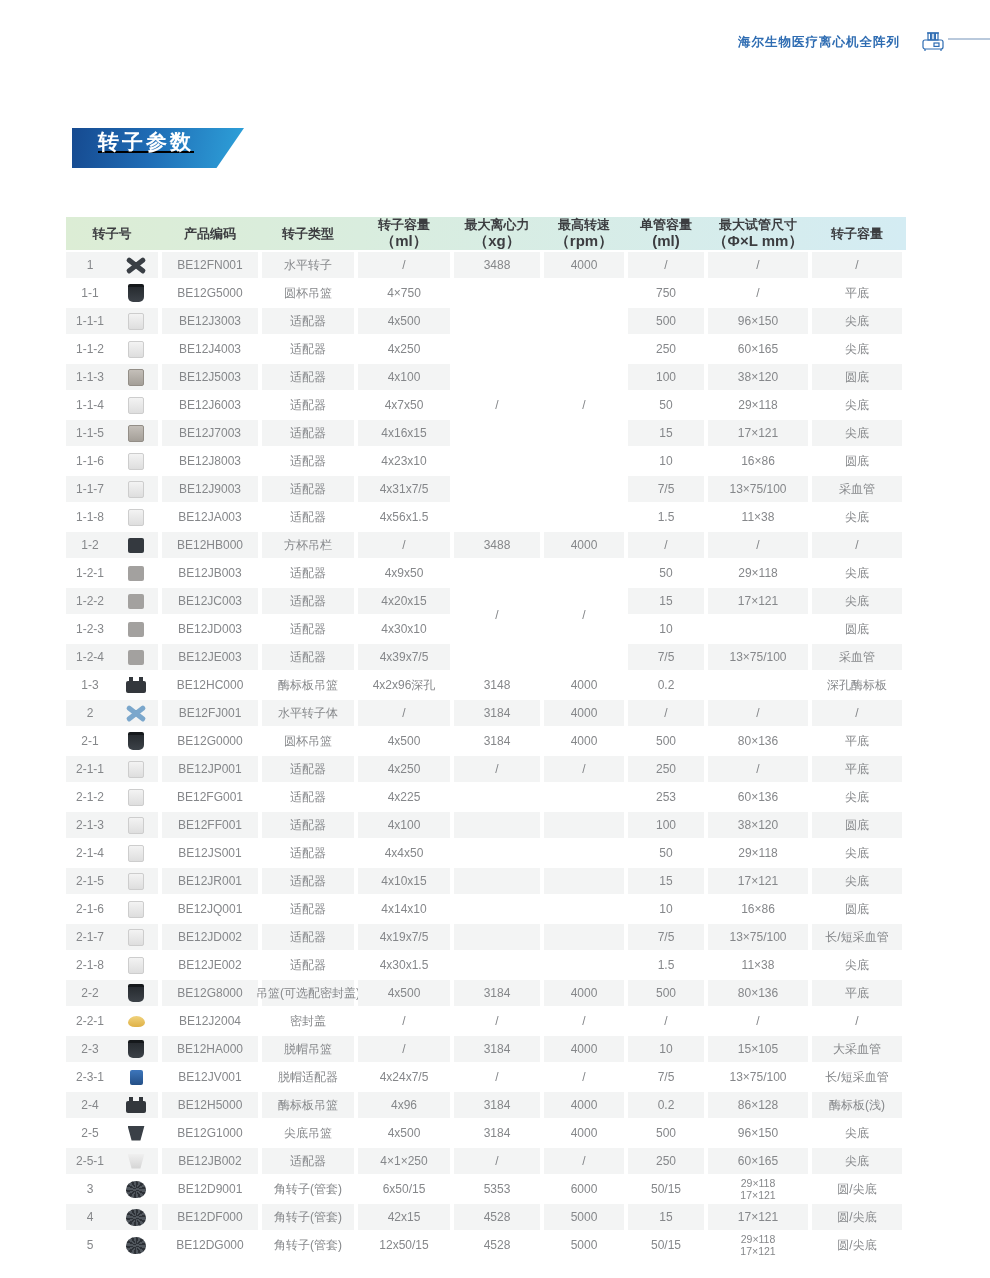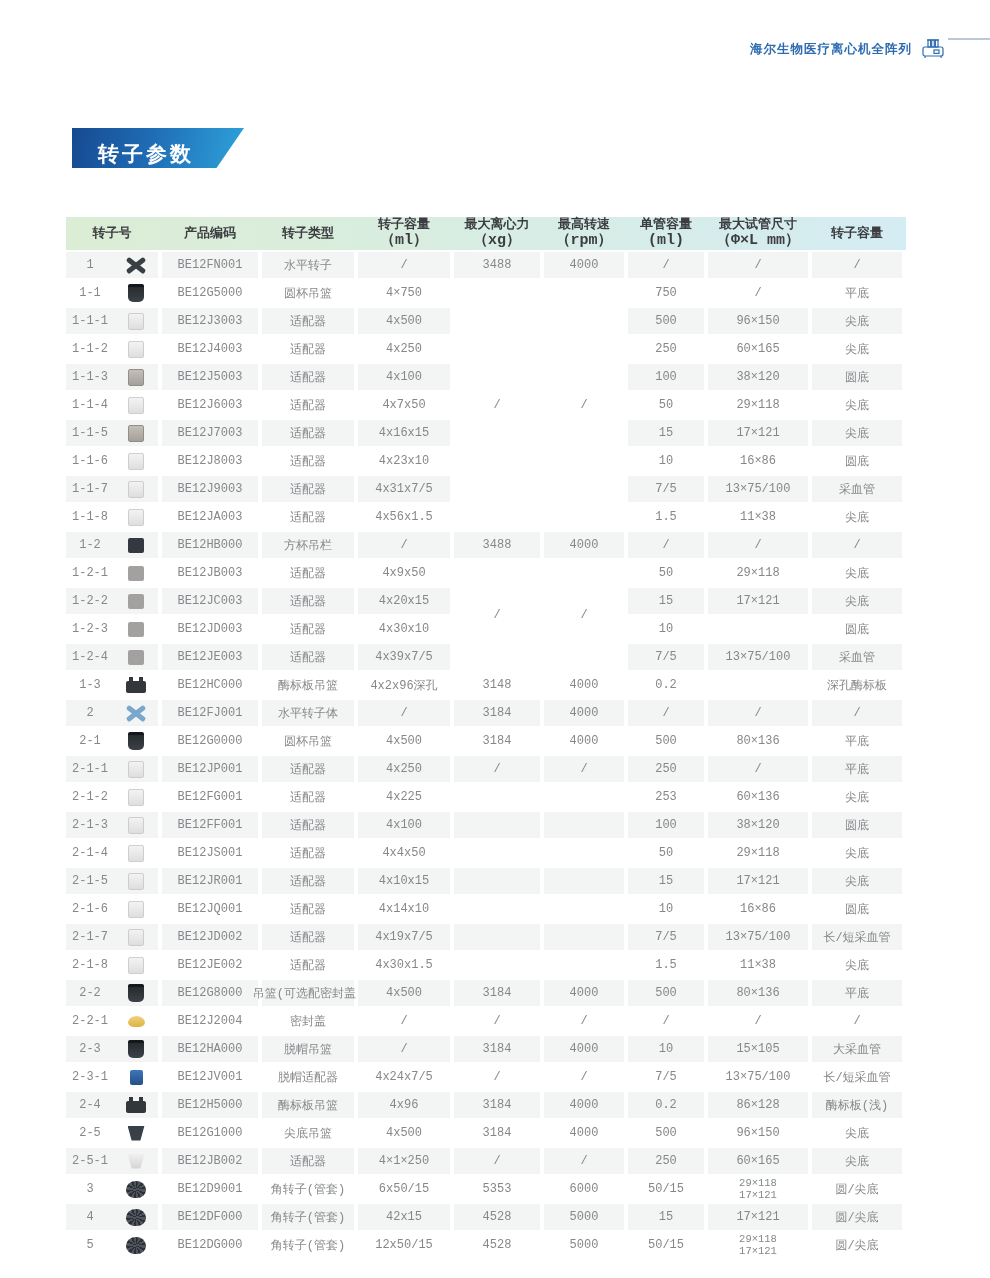--- a/index.html
+++ b/index.html
@@ -1,36 +1,36 @@
 <!DOCTYPE html>
 <html><head>
 <meta charset="utf-8">
 <style>
   html,body{margin:0;padding:0;}
   body{
     width:990px;height:1278px;position:relative;background:#ffffff;
     font-family:"Liberation Sans","DejaVu Sans",sans-serif;overflow:hidden;
   }
   
-  .brand-row{position:absolute;top:36px;right:44px;display:flex;align-items:center;gap:8px;}
+  .brand-row{position:absolute;top:29px;right:44px;display:flex;align-items:center;gap:20px;}
   .brand-text{font-size:12.5px;font-weight:bold;color:#2e6cb2;letter-spacing:1px;}
   .brand-icon{width:26px;height:26px;display:block;}
   .brand-rule{position:absolute;top:38px;right:0;width:42px;height:2px;background:#b9c9dc;}
   
   .title-badge{
     position:absolute;left:72px;top:128px;width:172px;height:40px;
     background:linear-gradient(100deg,#164a90 0%,#1f6cb5 45%,#2ea2da 100%);
     clip-path:polygon(0 0,100% 0,84% 100%,0 100%);
-    display:flex;align-items:flex-end;
+    display:flex;align-items:flex-start;text-decoration:underline;
   }
   .title-badge span{
     color:#ffffff;font-size:21px;font-weight:bold;letter-spacing:3px;padding-left:26px;
   }
   
-  .table-wrap{position:absolute;left:66px;top:217px;width:840px;font-family:Liberation Mono, monospace;}
+  .table-wrap{position:absolute;left:66px;top:217px;width:840px;}
   .thead{
     height:33px;background:linear-gradient(90deg,#dcedd5 0%,#d9edde 35%,#d4ecf3 100%);
     display:flex;align-items:center;
   }
   .thead-grid,.tbody-grid{
     display:grid;
     grid-template-columns:92px 96px 92px 92px 86px 80px 76px 100px 90px;
     column-gap:4px;width:836px;
   }
   .th{display:flex;flex-direction:column;align-items:center;justify-content:center;line-height:1.05;}

